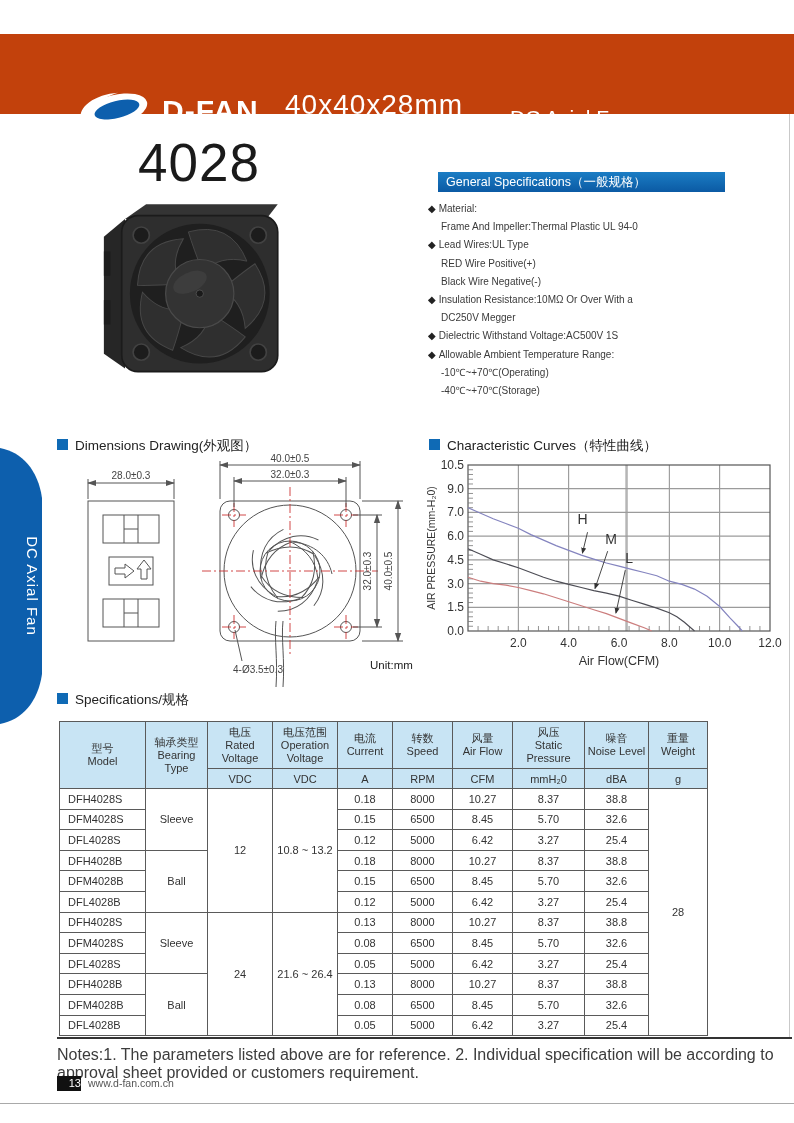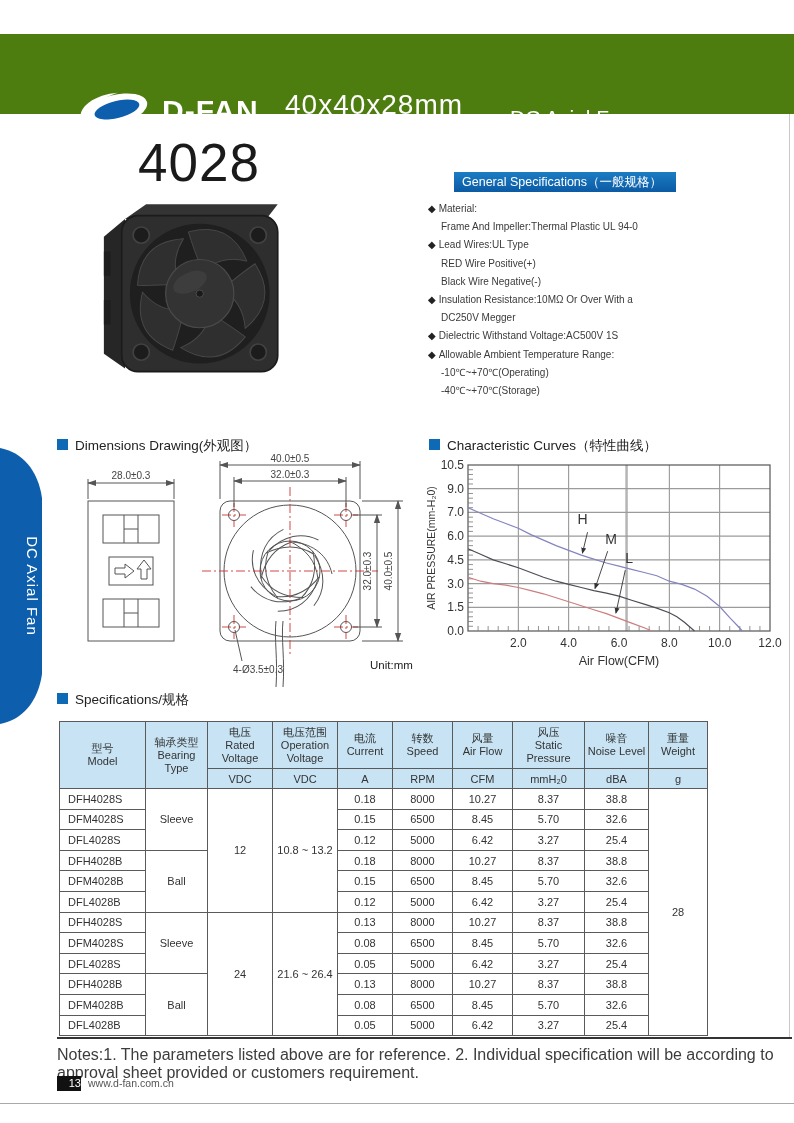--- a/index.html
+++ b/index.html
@@ -1,36 +1,36 @@
 <!DOCTYPE html>
 <html><head>
 <meta charset="utf-8">
 <style>
   html,body{margin:0;padding:0;background:#e8e8e8;}
   .page{position:relative;width:794px;height:1123px;background:#ffffff;margin:0 auto;
         font-family:"Liberation Sans",sans-serif;overflow:hidden;color:#222;}
   
-  .band{position:absolute;left:0;top:34px;width:794px;height:80px;background:#4d7c0f;}
+  .band{position:absolute;left:0;top:34px;width:794px;height:80px;background:#c2410c;}
   .band-title{position:absolute;left:285px;top:55px;color:#fff;font-size:28px;letter-spacing:1px;font-weight:400;}
   .band-sub{position:absolute;left:510px;top:72px;color:#fff;font-size:21px;font-weight:400;}
   .logo{position:absolute;left:70px;top:52px;}
   .logo-text{font-weight:700;font-size:30px;fill:#fff;letter-spacing:1px;}
   
   .right-hairline{position:absolute;left:789px;top:114px;width:1px;height:925px;background:#c9c9c9;}
   .rule-dark{position:absolute;left:57px;top:1037px;width:735px;height:2px;background:#333;}
   .rule-bottom{position:absolute;left:0;top:1103px;width:794px;height:1px;background:#a9a9a9;}
   
   .side-tab{position:absolute;left:0;top:446px;}
   .side-tab text{fill:#fff;font-size:15px;letter-spacing:1px;}
   
   .model-title{position:absolute;left:138px;top:132px;font-size:53px;color:#1a1a1a;letter-spacing:1px;font-weight:400;}
   .product-photo{position:absolute;left:86px;top:194px;}
   
-  .gs-bar{position:absolute;left:438px;top:172px;width:222px;height:20px;background:linear-gradient(#1b7dc4,#0b5aa4);
-          color:#fff;font-size:12.5px;line-height:20px;padding-left:8px;box-sizing:border-box;margin-left:16px;}
+  .gs-bar{position:absolute;left:438px;top:172px;width:287px;height:20px;background:linear-gradient(#1b7dc4,#0b5aa4);
+          color:#fff;font-size:12.5px;line-height:20px;padding-left:8px;box-sizing:border-box;}
   .gs-list{position:absolute;left:428px;top:200px;width:350px;font-size:10px;color:#3a3a3a;}
   .gs-line{line-height:18.2px;white-space:nowrap;}
   .gs-first::before{content:"◆";font-size:10px;margin-right:3px;color:#222;}
   .gs-cont{padding-left:13px;}
   
   .sec-head{position:absolute;font-size:13.5px;color:#222;}
   .sec-sq{display:inline-block;width:11px;height:11px;background:#0f6ab5;margin-right:7px;}
   .sh-dim{left:57px;top:437px;}
   .sh-curve{left:429px;top:437px;}
   .sh-spec{left:57px;top:691px;}

